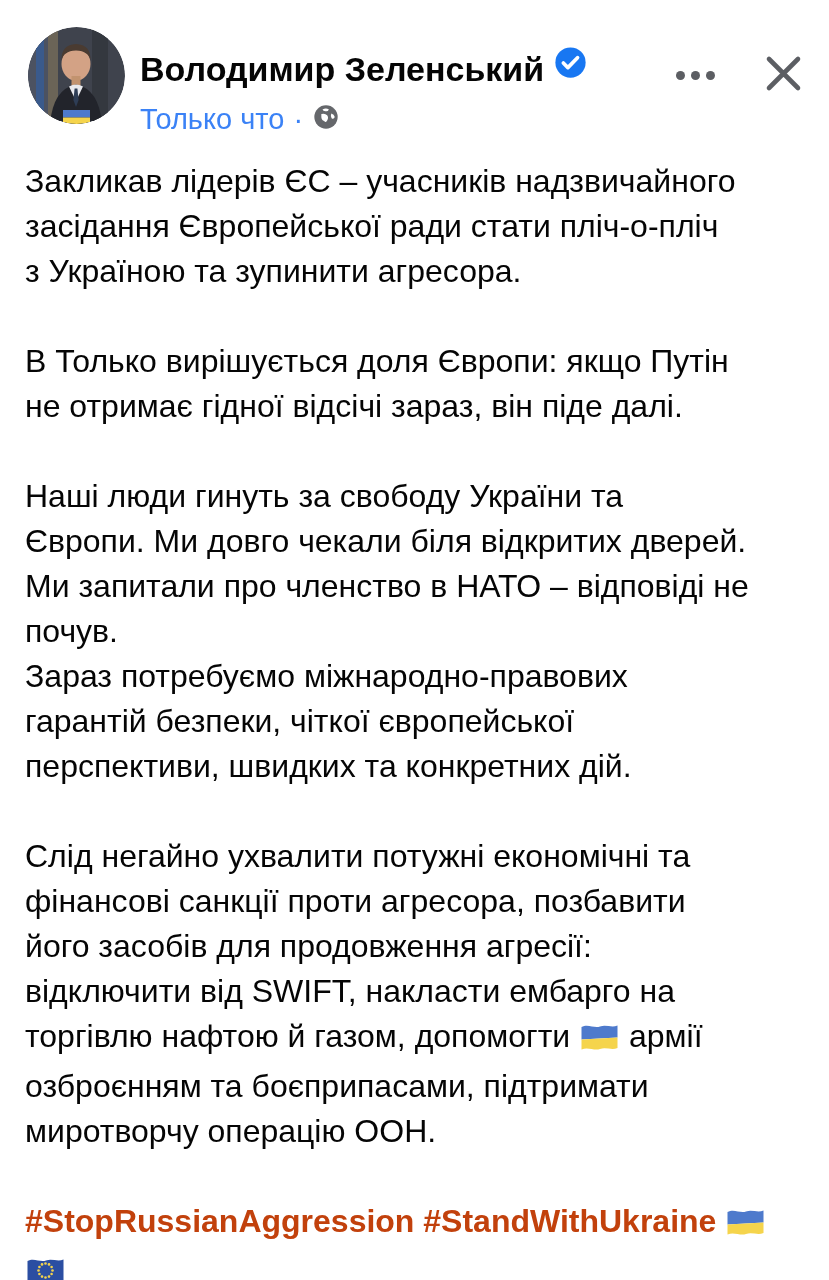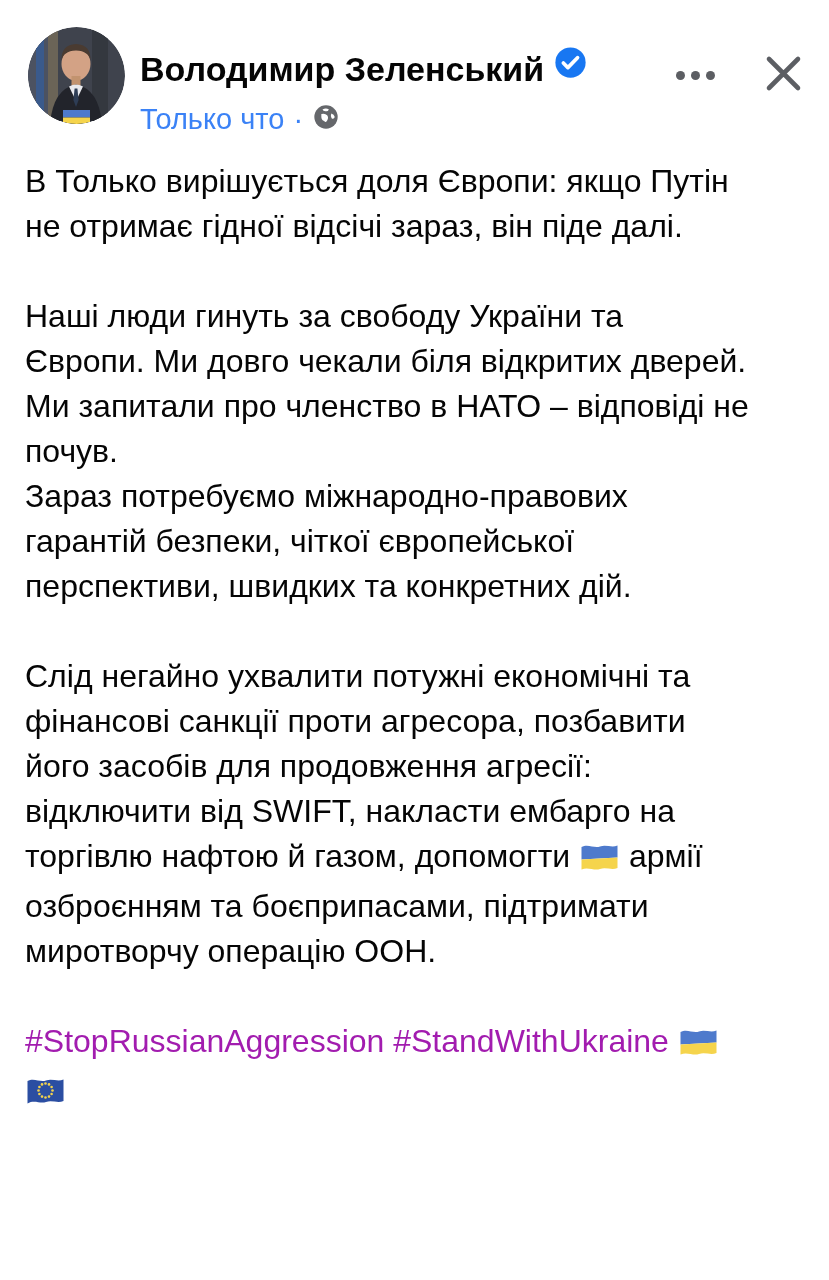--- a/index.html
+++ b/index.html
@@ -17,21 +17,21 @@
   .verified{flex:0 0 auto;margin-top:3px;}
   .time-row{display:flex;align-items:flex-start;gap:9px;margin-top:8px;font-size:29px;color:#3b82f6;line-height:32px;}
   .header-actions{margin-left:auto;display:flex;align-items:center;gap:44px;margin-top:26px;}
   .dots{display:flex;gap:6px;cursor:pointer;padding:4px;}
   .dots i{width:9px;height:9px;border-radius:50%;background:#5c5e63;display:block;}
   .close-x{cursor:pointer;padding:2px;}
   .post-body{margin:22px 25px 0 25px;font-size:32px;line-height:45px;color:#050505;}
   .post-body p{margin:0 0 45px 0;}
   .post-body p:last-child{margin-bottom:0;}
   .pre{white-space:pre-line;}
-  .hashtags a{color:#a21caf;text-decoration:none;cursor:pointer;}
+  .hashtags a{color:#c2410c;text-decoration:none;cursor:pointer;font-weight:bold;}
   .flag{display:inline-block;vertical-align:-5px;}
 </style>
 </head>
 <body>
 
 <div>
 
   <div class="header">
 
     <div class="avatar">
@@ -93,20 +93,23 @@
         <svg width="37" height="37" viewBox="0 0 37 37">
           <path d="M4 4 L33 33 M33 4 L4 33" stroke="#5c5e63" stroke-width="4.6" stroke-linecap="round"></path>
         </svg>
       </div>
     </div>
 
   </div>
 
   <div class="post-body">
 
+    <p><span class="pre">Закликав лідерів ЄС – учасників надзвичайного
+засідання Європейської ради стати пліч-о-пліч
+з Україною та зупинити агресора.</span></p>
 
     <p><span class="pre">В Только вирішується доля Європи: якщо Путін
 не отримає гідної відсічі зараз, він піде далі.</span></p>
 
     <p><span class="pre">Наші люди гинуть за свободу України та
 Європи. Ми довго чекали біля відкритих дверей.
 Ми запитали про членство в НАТО – відповіді не
 почув.
 Зараз потребуємо міжнародно-правових
 гарантій безпеки, чіткої європейської

